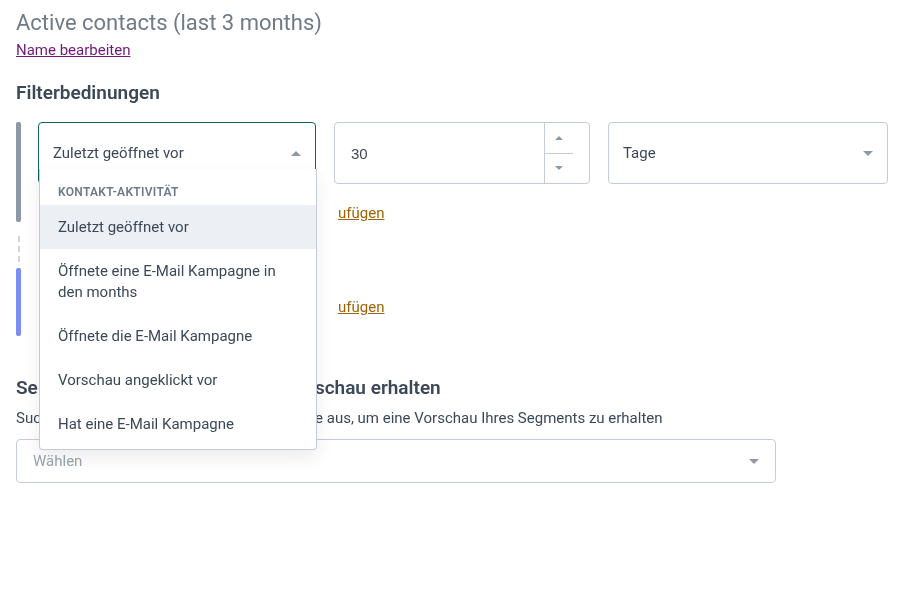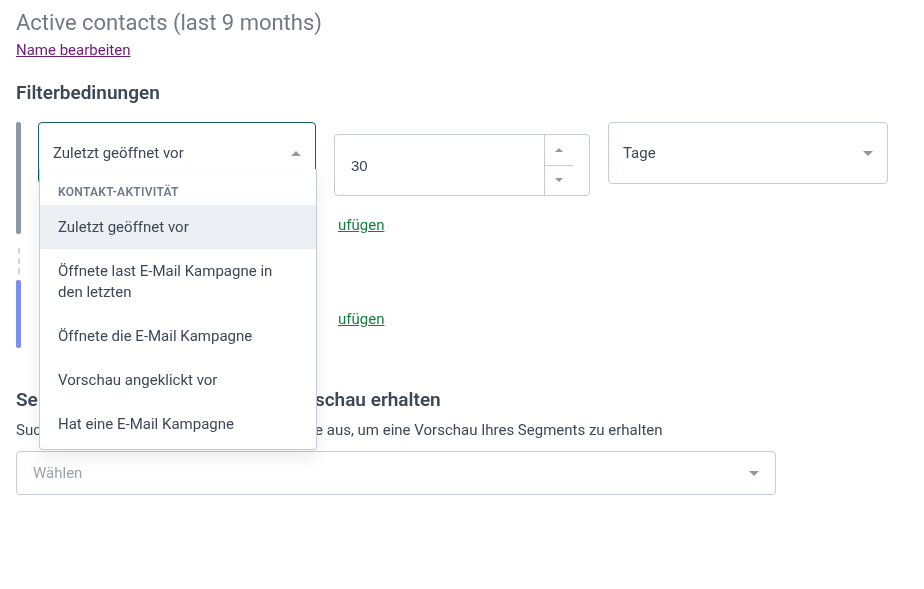--- a/index.html
+++ b/index.html
@@ -73,21 +73,20 @@
   .select-field {
     width: 278px;
     justify-content: space-between;
     cursor: pointer;
     position: relative;
   }
   .number-field {
     width: 256px;
     justify-content: space-between;
     padding-right: 16px;
-    margin-top: 12px;
   }
   .unit-field {
     width: 280px;
     justify-content: space-between;
     cursor: pointer;
   }
   .select-value {
     white-space: nowrap;
     overflow: hidden;
     text-overflow: ellipsis;
@@ -116,21 +115,21 @@
   }
   .spinner-btn + .spinner-btn { border-top: 1px solid #c6ccd5; }
   .sp-up, .sp-down {
     width: 0; height: 0;
     border-left: 4px solid transparent;
     border-right: 4px solid transparent;
   }
   .sp-up   { border-bottom: 4px solid #8f99a6; }
   .sp-down { border-top: 4px solid #8f99a6; }
   .add-link {
-    color: #15803d;
+    color: #a16207;
     font-size: 15px;
     text-decoration: underline;
     cursor: pointer;
     display: inline-block;
     margin-top: 6px;
   }
   .spacer-divider {
     border-left: 2px dashed #cfd6dd;
     height: 26px;
     margin-left: 2px;
@@ -212,42 +211,42 @@
     color: #3c4858;
     width: 100%;
     background: transparent;
   }
 </style>
 </head>
 <body>
 
 <div class="page">
 
-  <h1 class="page-title">Active contacts (last 9 months)</h1>
+  <h1 class="page-title">Active contacts (last 3 months)</h1>
 
   <a class="edit-name-link">Name bearbeiten</a>
 
   <h2 class="section-heading">Filterbedinungen</h2>
 
   
   <div class="filter-block">
     <div class="accent-bar accent-gray"></div>
 
     <div class="row">
 
       <div class="control select-field active">
         <span class="select-value">Zuletzt geöffnet vor</span>
         <span class="chev chev-up"></span>
 
         <div class="dropdown">
           <div class="dropdown-inner">
             <div class="dd-group">KONTAKT-AKTIVITÄT</div>
 
             <div class="dd-item selected">Zuletzt geöffnet vor</div>
-            <div class="dd-item">Öffnete last E-Mail Kampagne in den letzten</div>
+            <div class="dd-item">Öffnete eine E-Mail Kampagne in den months</div>
             <div class="dd-item">Öffnete die E-Mail Kampagne</div>
             <div class="dd-item">Vorschau angeklickt vor</div>
             <div class="dd-item">Hat eine E-Mail Kampagne</div>
           </div>
         </div>
       </div>
 
       <div class="control number-field">
         <input class="num-value" value="30" style="">
         <div class="spinner">

